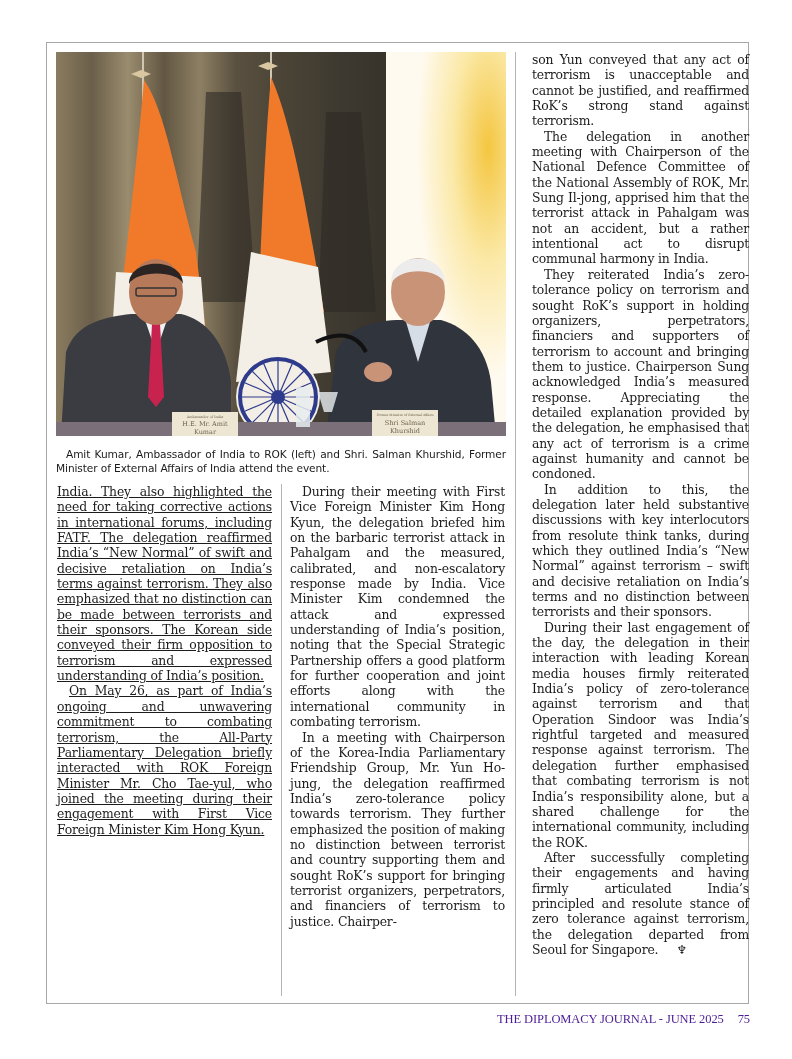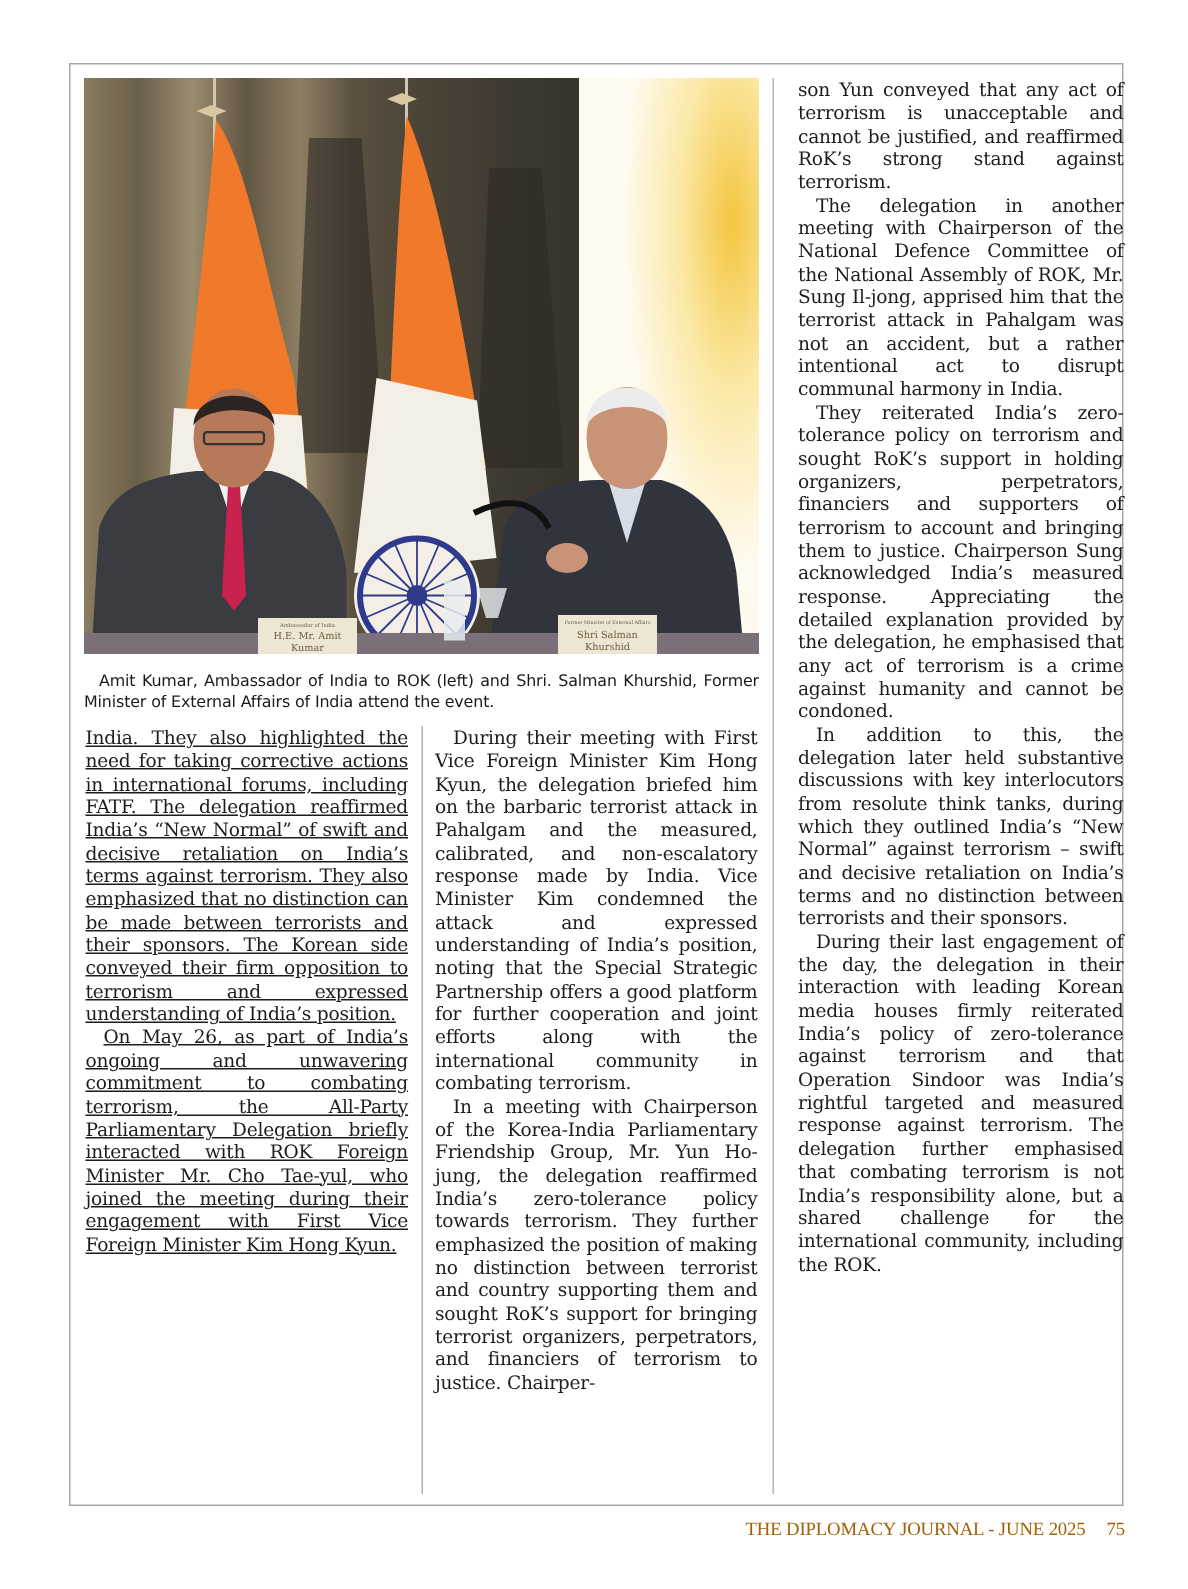--- a/index.html
+++ b/index.html
@@ -27,21 +27,21 @@
   .col p.cont { text-indent: 0; }
   .col-left { left: 57px; top: 484px; width: 215px; text-decoration: underline; }
   .col-mid { left: 290px; top: 484px; width: 215px; }
   .col-right { left: 532px; top: 52px; width: 217px; }
   .rule { position: absolute; width: 1px; background: #b4b4b4; }
   .rule-a { left: 281px; top: 484px; height: 512px; }
   .rule-b { left: 515px; top: 52px; height: 944px; }
   .end-mark { display: inline-block; margin-left: 6px; font-size: 12px; color: #222; }
   .footer {
     position: absolute; top: 1012px; left: 440px; width: 310px;
-    font-family: "Liberation Serif", serif; font-size: 12.5px; color: #a16207;
+    font-family: "Liberation Serif", serif; font-size: 12.5px; color: #4c1d95;
     text-align: right; letter-spacing: -0.1px;
   }
   .footer .page-num { margin-left: 14px; }
 </style>
 </head>
 <body>
 
 <div class="frame"></div>
 
 <div class="photo" title="Amit Kumar and Salman Khurshid seated at a table with Indian flags behind them">
@@ -129,17 +129,18 @@
   <p>During their meeting with First Vice Foreign Minister Kim Hong Kyun, the delegation briefed him on the barbaric terrorist attack in Pahalgam and the measured, calibrated, and non-escalatory response made by India. Vice Minister Kim condemned the attack and expressed understanding of India’s position, noting that the Special Strategic Partnership offers a good platform for further cooperation and joint efforts along with the international community in combating terrorism.</p>
   <p>In a meeting with Chairperson of the Korea-India Parliamentary Friendship Group, Mr. Yun Ho-jung, the delegation reaffirmed India’s zero-tolerance policy towards terrorism. They further emphasized the position of making no distinction between terrorist and country supporting them and sought RoK’s support for bringing terrorist organizers, perpetrators, and financiers of terrorism to justice. Chairper-</p>
 </div>
 
 <div class="col col-right">
   <p class="cont">son Yun conveyed that any act of terrorism is unacceptable and cannot be justified, and reaffirmed RoK’s strong stand against terrorism.</p>
   <p>The delegation in another meeting with Chairperson of the National Defence Committee of the National Assembly of ROK, Mr. Sung Il-jong, apprised him that the terrorist attack in Pahalgam was not an accident, but a rather intentional act to disrupt communal harmony in India.</p>
   <p>They reiterated India’s zero-tolerance policy on terrorism and sought RoK’s support in holding organizers, perpetrators, financiers and supporters of terrorism to account and bringing them to justice. Chairperson Sung acknowledged India’s measured response. Appreciating the detailed explanation provided by the delegation, he emphasised that any act of terrorism is a crime against humanity and cannot be condoned.</p>
   <p>In addition to this, the delegation later held substantive discussions with key interlocutors from resolute think tanks, during which they outlined India’s “New Normal” against terrorism – swift and decisive retaliation on India’s terms and no distinction between terrorists and their sponsors.</p>
   <p>During their last engagement of the day, the delegation in their interaction with leading Korean media houses firmly reiterated India’s policy of zero-tolerance against terrorism and that Operation Sindoor was India’s rightful targeted and measured response against terrorism. The delegation further emphasised that combating terrorism is not India’s responsibility alone, but a shared challenge for the international community, including the ROK.</p>
+  <p><span>After successfully completing their engagements and having firmly articulated India’s principled and resolute stance of zero tolerance against terrorism, the delegation departed from Seoul for Singapore.</span><span class="end-mark">♆</span></p>
 </div>
 
 <div class="footer">
   <span>THE DIPLOMACY JOURNAL - JUNE 2025</span><span class="page-num">75</span>
 </div>
 
 </body></html>

